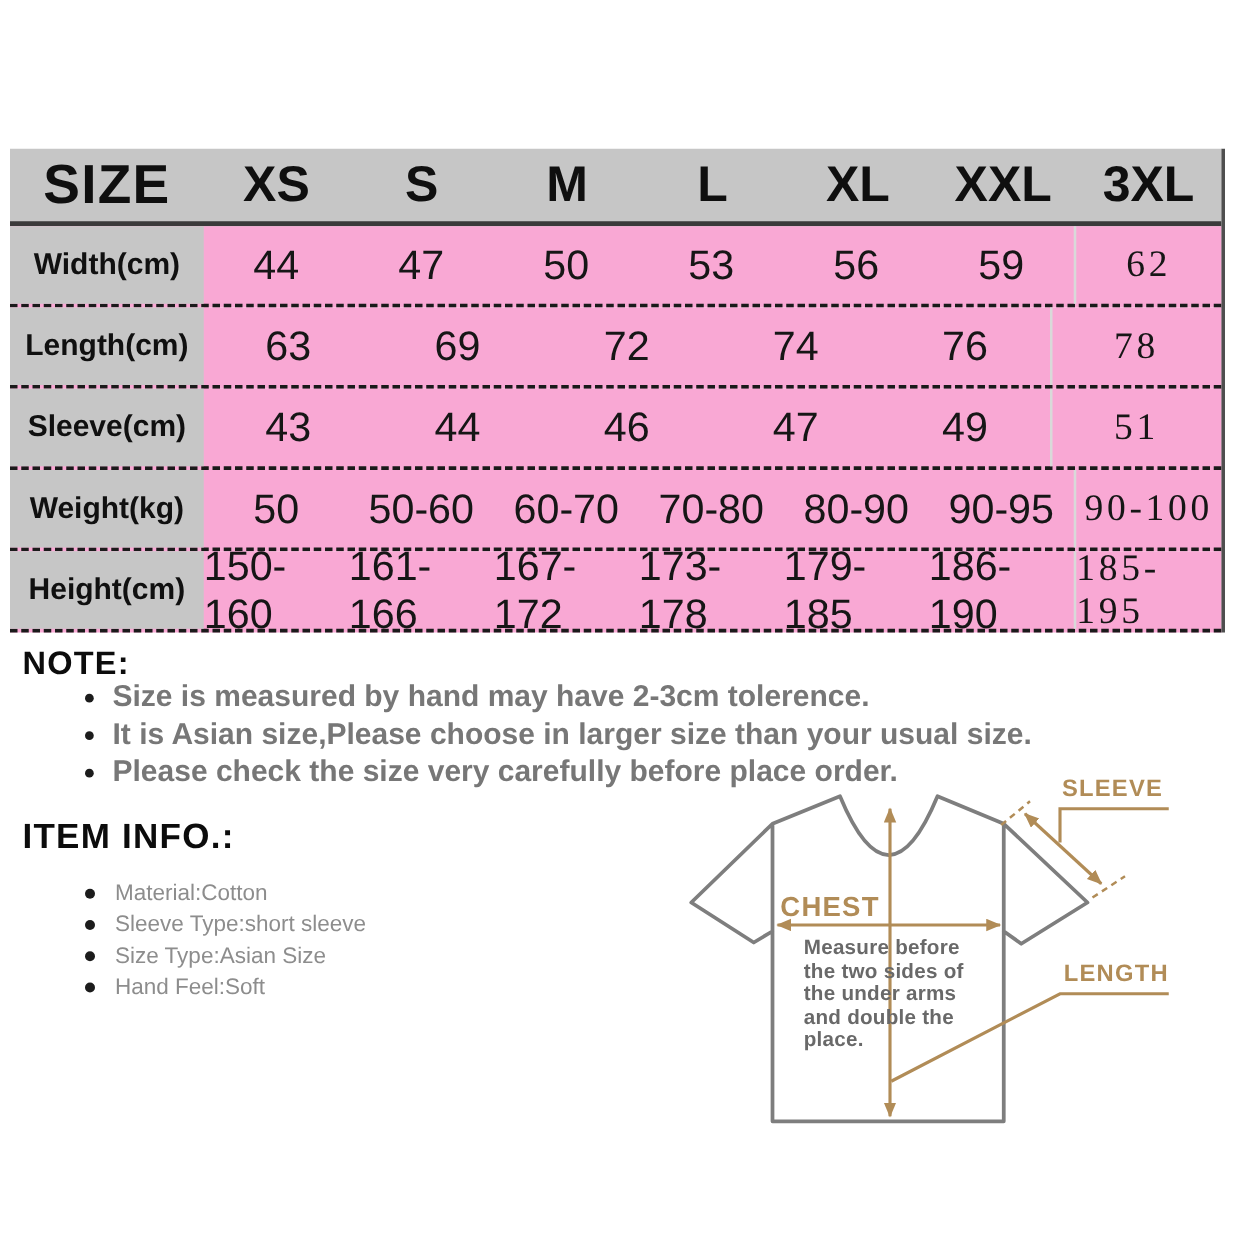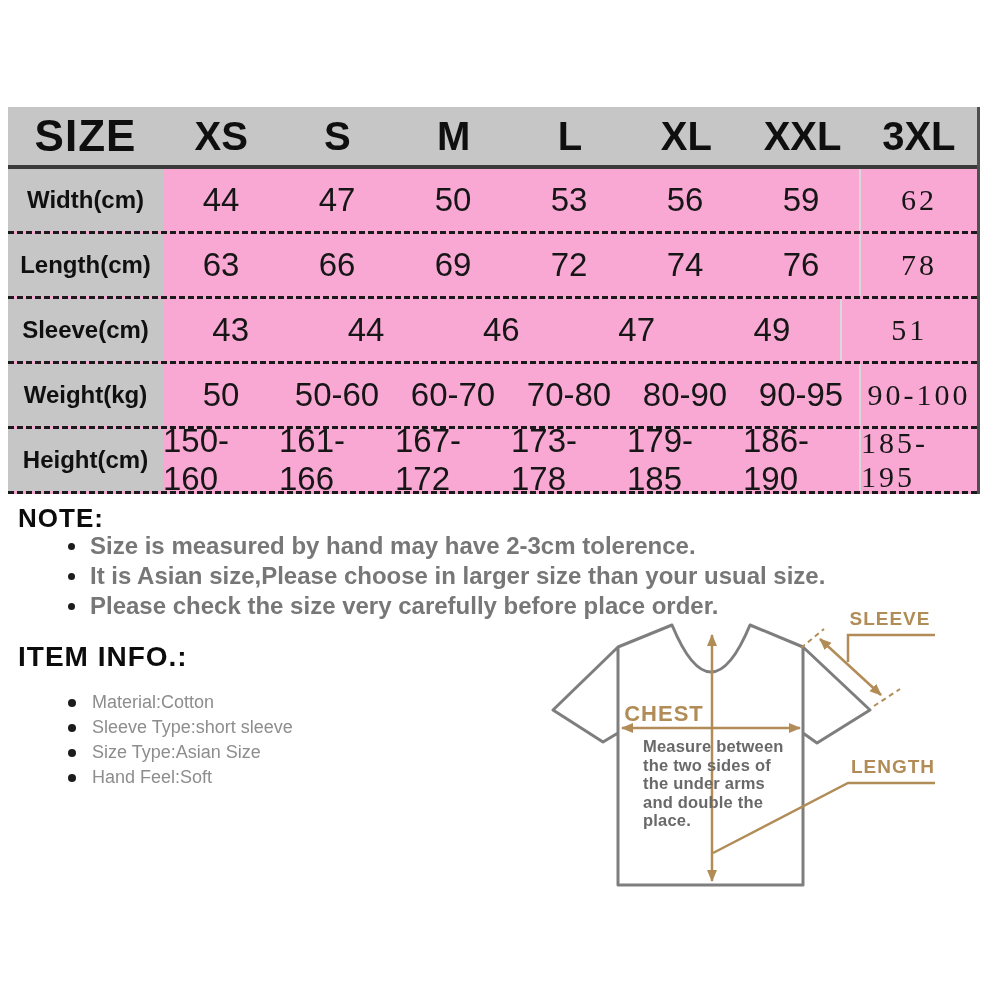--- a/index.html
+++ b/index.html
@@ -1,19 +1,19 @@
 <!DOCTYPE html>
 <html><head>
 <meta charset="utf-8">
 <style>
   * { box-sizing: border-box; margin: 0; padding: 0; }
   html, body { width: 1000px; height: 1000px; background: #ffffff; }
   body { font-family: "Liberation Sans", sans-serif; position: relative; overflow: hidden; }
 
-  .page { position: absolute; left: 0; top: 0; width: 1000px; height: 928px; background: #fff; }
+  .page { position: absolute; left: 0; top: 12px; width: 1000px; height: 928px; background: #fff; }
 
   
   .size-table {
     position: absolute; left: 8px; top: 107px; width: 972px;
     display: flex; flex-direction: column;
     border-right: 3px solid #4f4f4f;
   }
   .thead {
     display: flex; height: 62px; background: #c6c6c6;
     border-bottom: 4px solid #3a3a3a; align-items: center;
@@ -108,21 +108,20 @@
       <div class="td">50</div>
       <div class="td">53</div>
       <div class="td">56</div>
       <div class="td">59</div>
       <div class="td serif">62</div>
     </div>
 
     <div class="trow">
       <div class="td-label">Length(cm)</div>
       <div class="td">63</div>
-      <div class="td">66</div>
       <div class="td">69</div>
       <div class="td">72</div>
       <div class="td">74</div>
       <div class="td">76</div>
       <div class="td serif">78</div>
     </div>
 
     <div class="trow">
       <div class="td-label">Sleeve(cm)</div>
       <div class="td">43</div>
@@ -193,20 +192,20 @@
     <polyline points="390,40 303,40 303,67" fill="none" stroke="#b18c57" stroke-width="2.5"></polyline>
 
     <polyline points="390,188 303,188 168,258" fill="none" stroke="#b18c57" stroke-width="2.5"></polyline>
 
     <text class="svg-label" x="345" y="30" font-size="19" text-anchor="middle">SLEEVE</text>
     <text class="svg-label" x="119" y="126" font-size="22" text-anchor="middle">CHEST</text>
     <text class="svg-label" x="348" y="178" font-size="19" text-anchor="middle">LENGTH</text>
   </svg>
 
   <div class="measure-note">
-    <span>Measure between</span>
+    <span>Measure before</span>
     <span>the two sides of</span>
     <span>the under arms</span>
     <span>and double the</span>
     <span>place.</span>
   </div>
 
 </div>
 
 </body></html>

